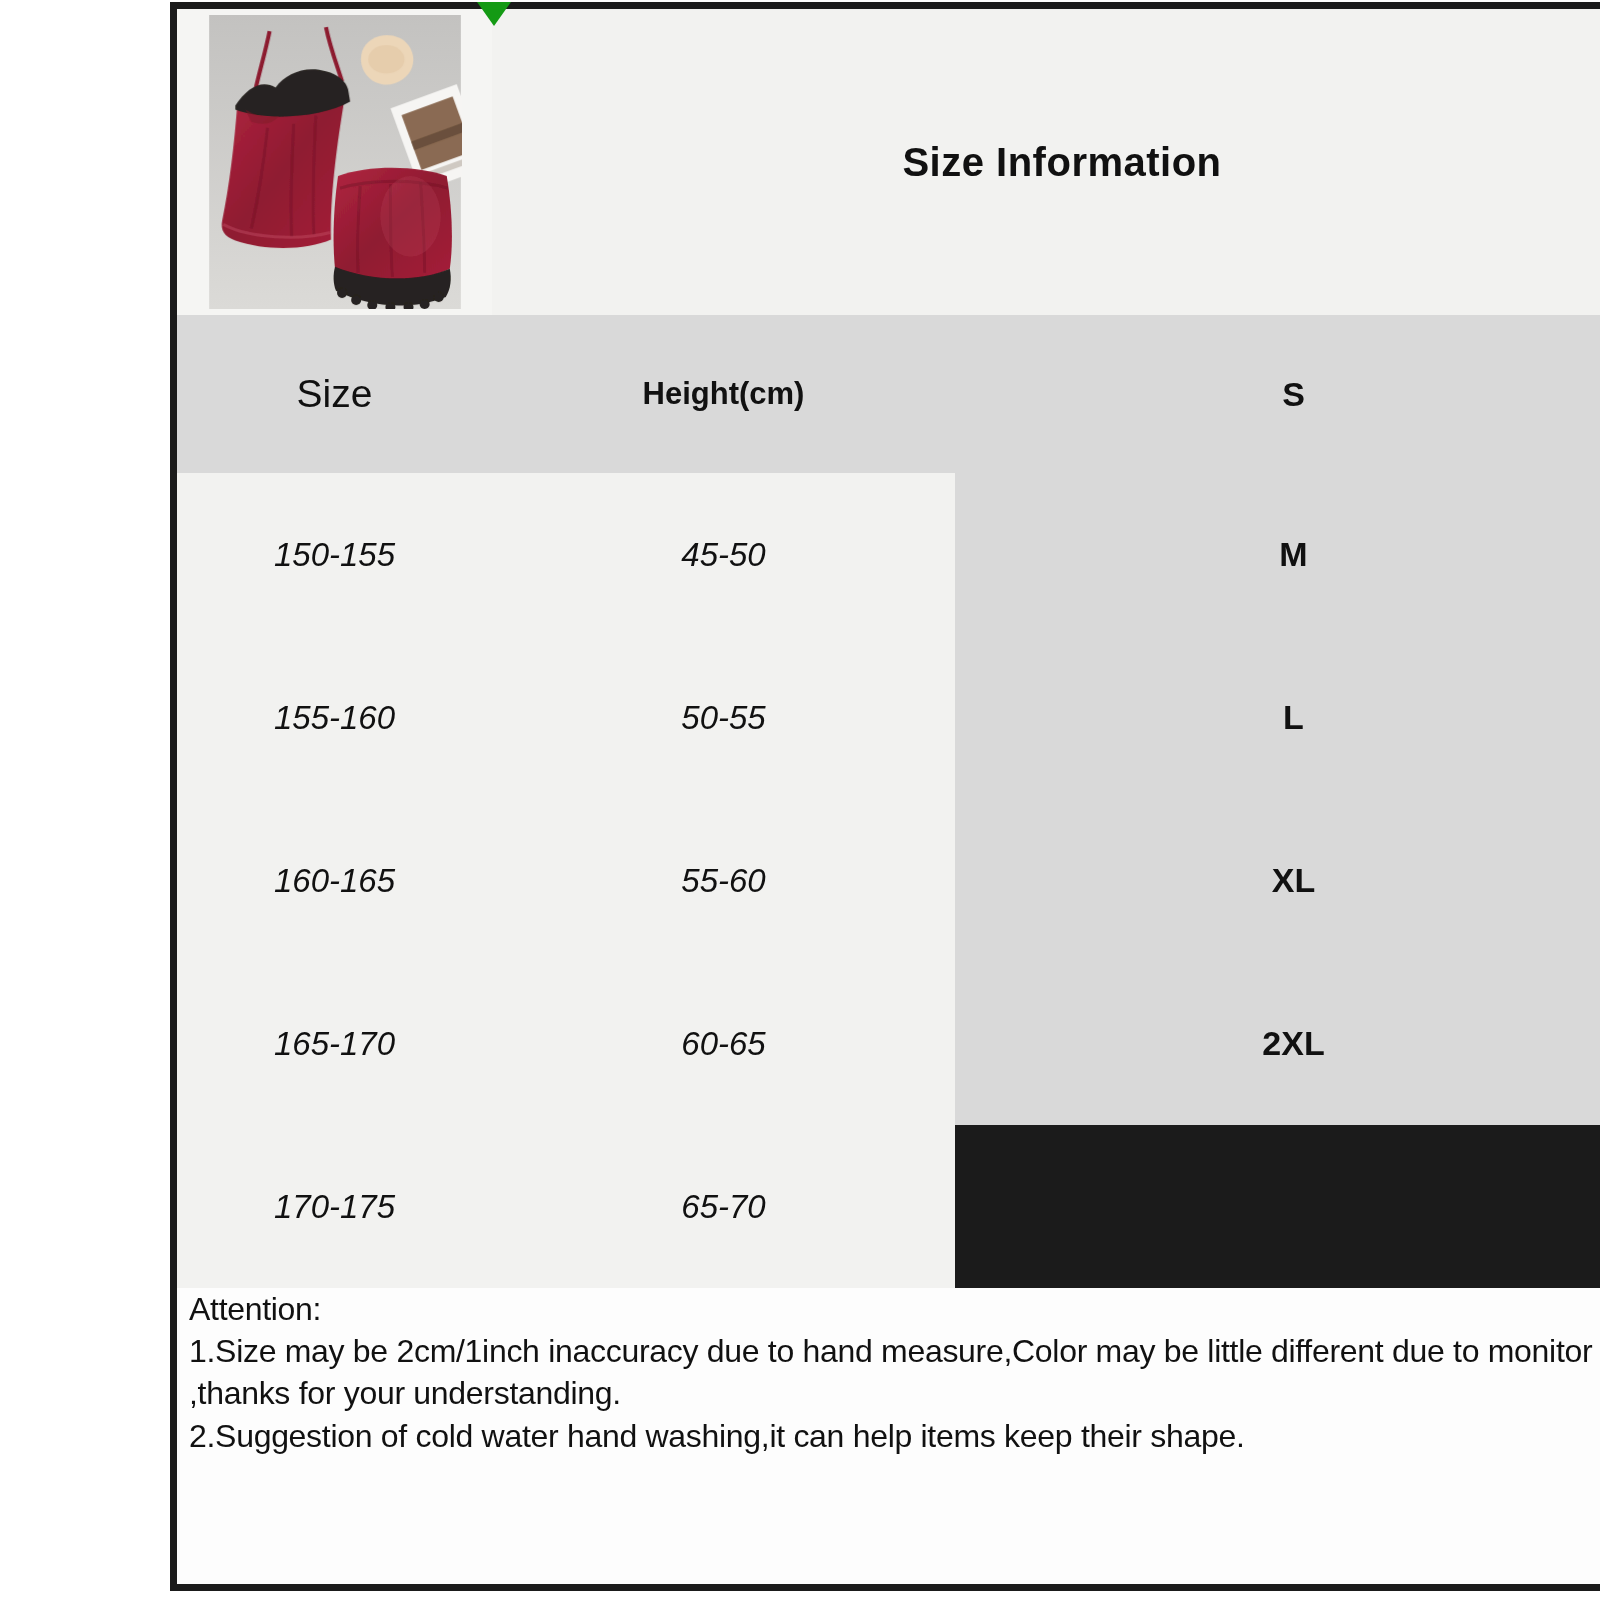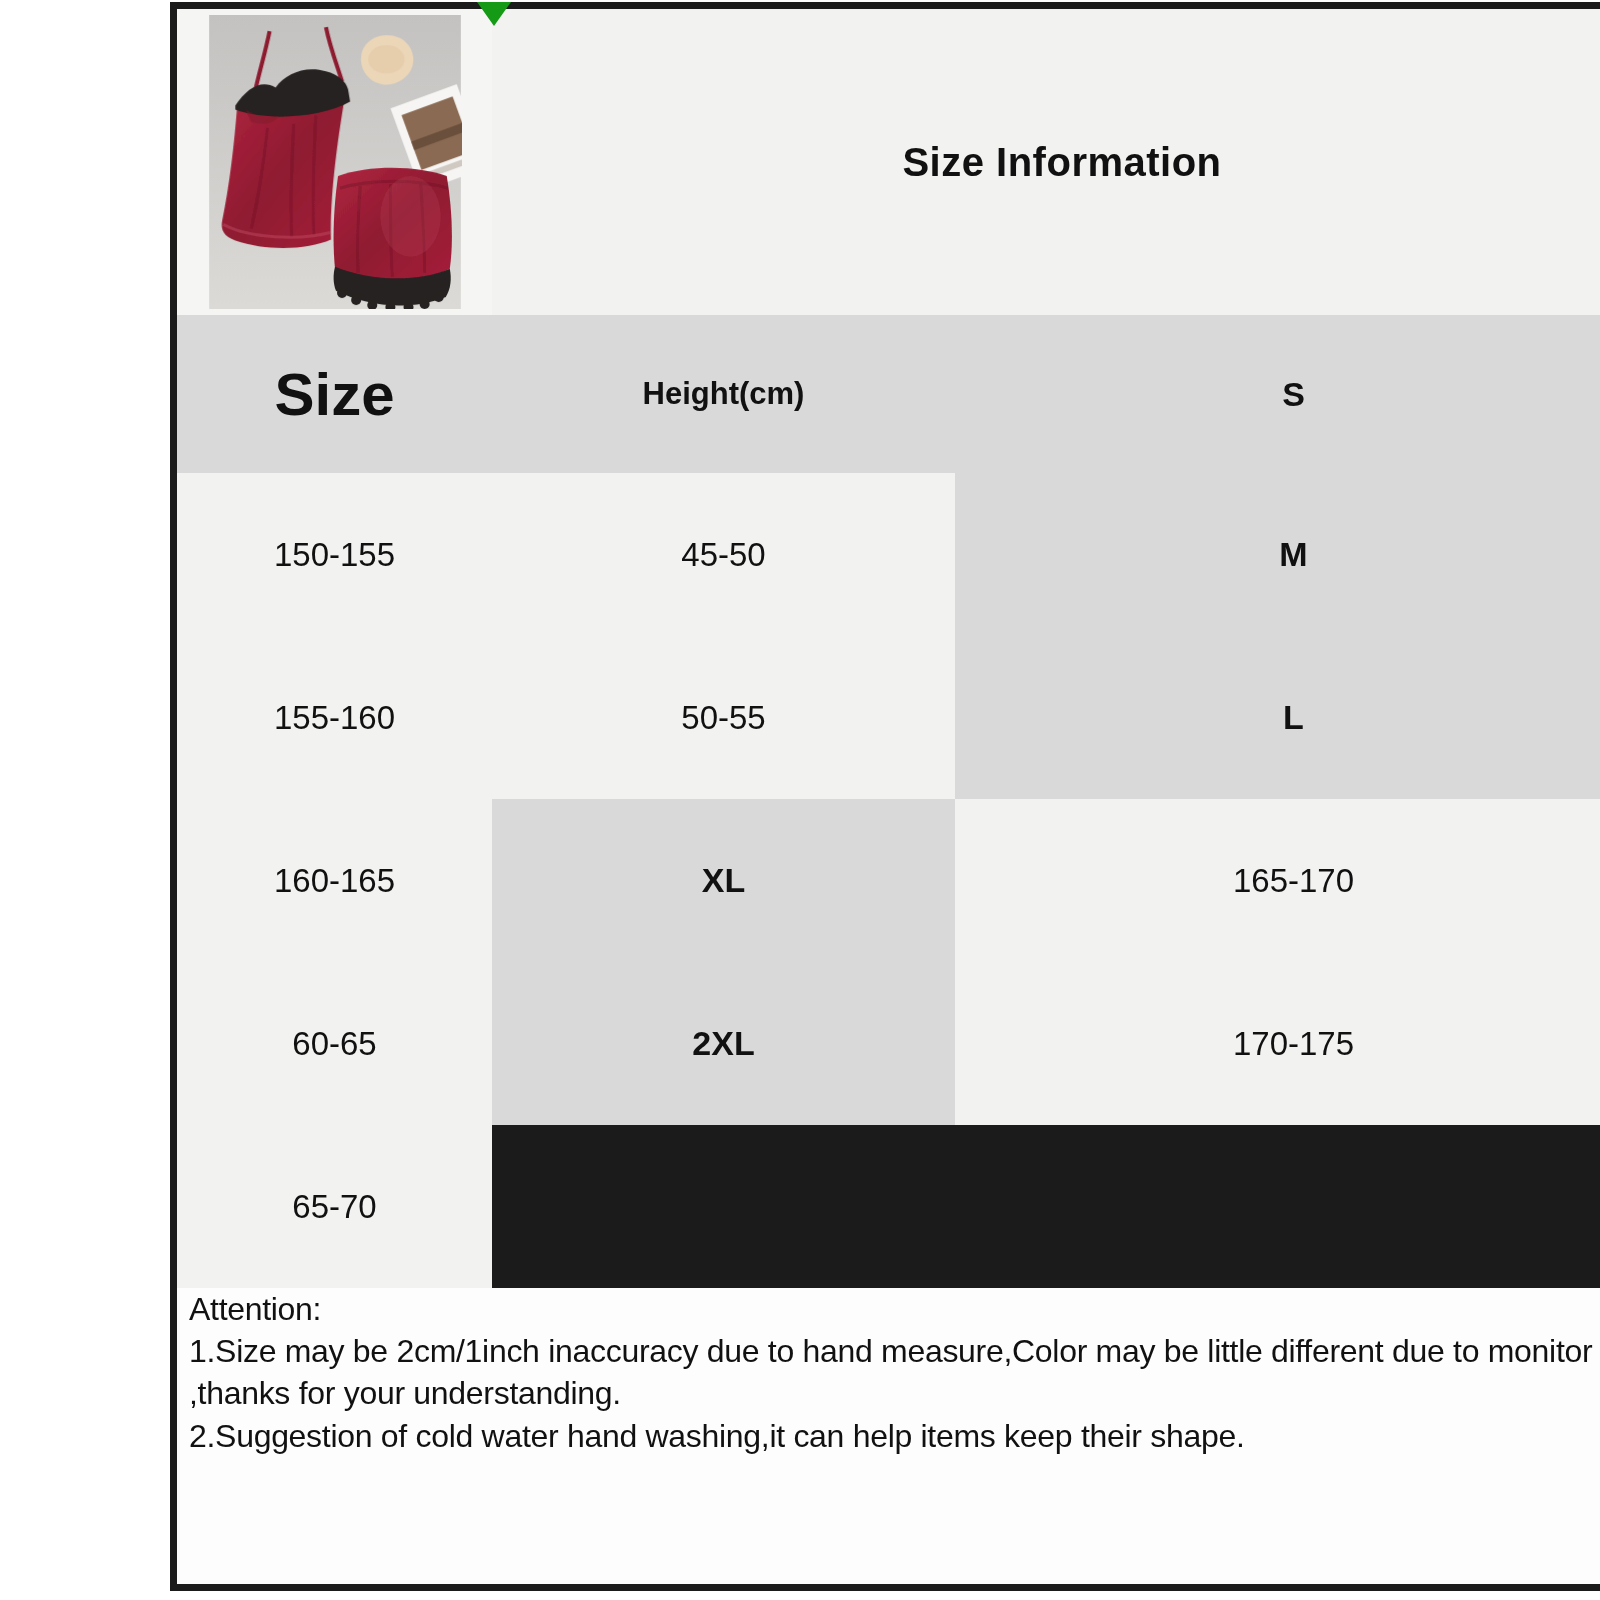--- a/index.html
+++ b/index.html
@@ -19,23 +19,23 @@
   .cell{
     display:flex;align-items:center;justify-content:center;
     background:var(--cell-light,#f2f2f0);
     box-sizing:border-box;
   }
   .gray{background:var(--header-gray,#d9d9d9);}
   .photo-cell{background:#f5f5f3;}
   .title-cell{grid-column:2 / 4;}
   .title-cell .t{font-size:40px;font-weight:bold;letter-spacing:0.5px;}
   .col-head{font-size:31px;font-weight:bold;}
-  .col-head-size{font-size:60px;font-weight:bold;}
+  .col-head-size{font-size:39px;font-weight:normal;}
   .row-head{font-size:34px;font-weight:bold;}
-  .val{font-size:33px;font-weight:normal;}
+  .val{font-size:33px;font-weight:normal;font-style:italic;}
   .attention{
     grid-column:1 / 4;background:var(--attention-bg,#fdfdfd);
     display:block;padding:0 12px;box-sizing:border-box;
     font-size:32px;line-height:1.32;letter-spacing:-0.3px;text-align:left;
   }
   .attention .line{display:block;}
   .flag{position:absolute;left:300px;top:-7px;z-index:5;}
   .flag polygon{fill:var(--accent-green,#149a14);}
   svg{display:block;}
 </style>
@@ -137,20 +137,23 @@
     <div class="cell">
       <span class="val">50-55</span>
     </div>
 
     <div class="cell gray">
       <span class="row-head">L</span>
     </div>
     <div class="cell">
       <span class="val">160-165</span>
     </div>
+    <div class="cell">
+      <span class="val">55-60</span>
+    </div>
 
     <div class="cell gray">
       <span class="row-head">XL</span>
     </div>
     <div class="cell">
       <span class="val">165-170</span>
     </div>
     <div class="cell">
       <span class="val">60-65</span>
     </div>

